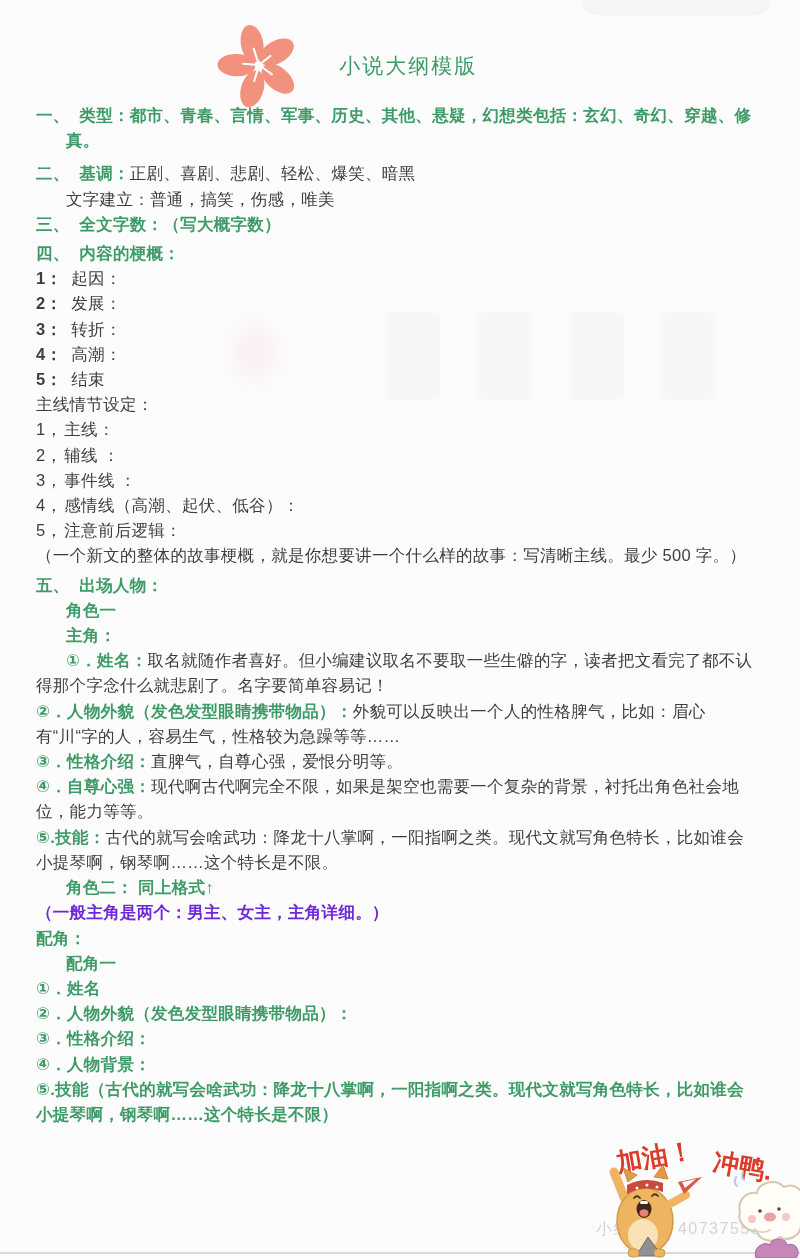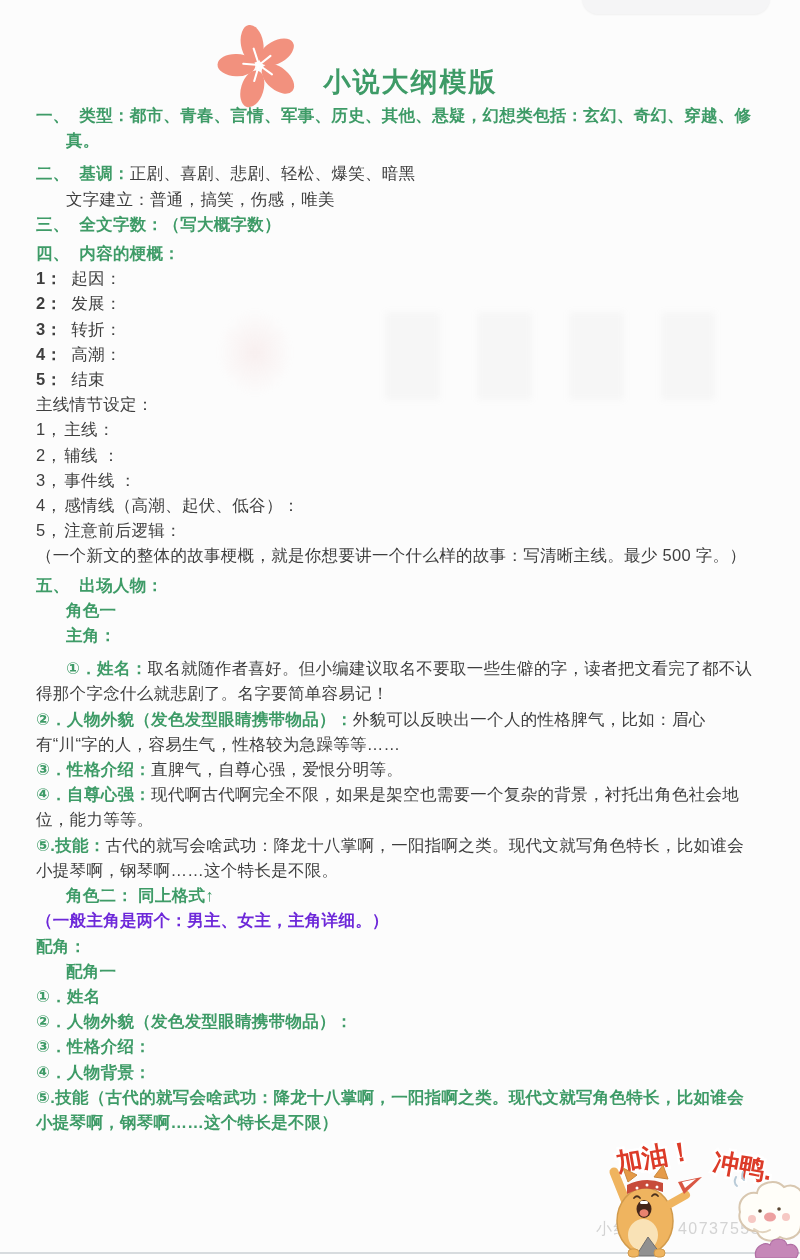--- a/index.html
+++ b/index.html
@@ -10,36 +10,36 @@
     color:#3e3e3e;
   }
   
   .header{position:relative;height:101px;}
   .top-remnant{
     position:absolute;left:582px;top:-18px;width:188px;height:32px;
     background:#f5f5f6;border-radius:16px;box-shadow:0 1px 2px rgba(0,0,0,.05);
   }
   .flower{position:absolute;left:216px;top:22px;width:86px;height:86px;}
   .page-title{
-    position:absolute;left:50%;top:82px;transform:translate(-44%,-50%);
-    font-size:27px;font-weight:700;letter-spacing:2px;color:#3e9b67;
+    position:absolute;left:50%;top:66px;transform:translate(-44%,-50%);
+    font-size:21px;font-weight:400;letter-spacing:2px;color:#3e9b67;
     white-space:nowrap;
   }
   
   .doc{padding:2px 42px 0 36px;}
   .ln{
     font-size:16.5px;line-height:25.2px;letter-spacing:.3px;
     white-space:pre-wrap;margin:0;
   }
   .g{color:#3e9b67;font-weight:700;}
   .d{color:#3e3e3e;font-weight:400;}
   .r{color:#6d28d9;font-weight:700;}
   .ind{margin-left:30px;}
   .hang{padding-left:30px;text-indent:-30px;}
-  .tfirst{text-indent:30px;margin-top:8px;}
+  .tfirst{text-indent:30px;}
   .mt8{margin-top:8px;}
   .mt22{margin-top:4px;}
   .plotnum{font-weight:700;margin-right:9px;}
   .mlnum{font-weight:400;margin-right:2px;}
   
   .wm-center-flower{
     position:absolute;left:205px;top:295px;width:100px;height:115px;
     background:radial-gradient(closest-side,rgba(238,196,196,.22),rgba(238,196,196,0) 75%);
     filter:blur(2px);pointer-events:none;
   }

